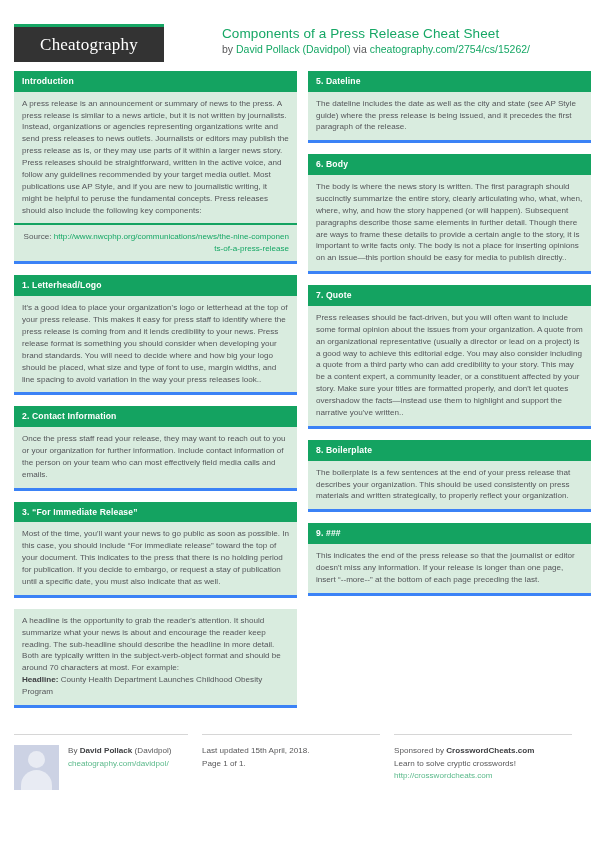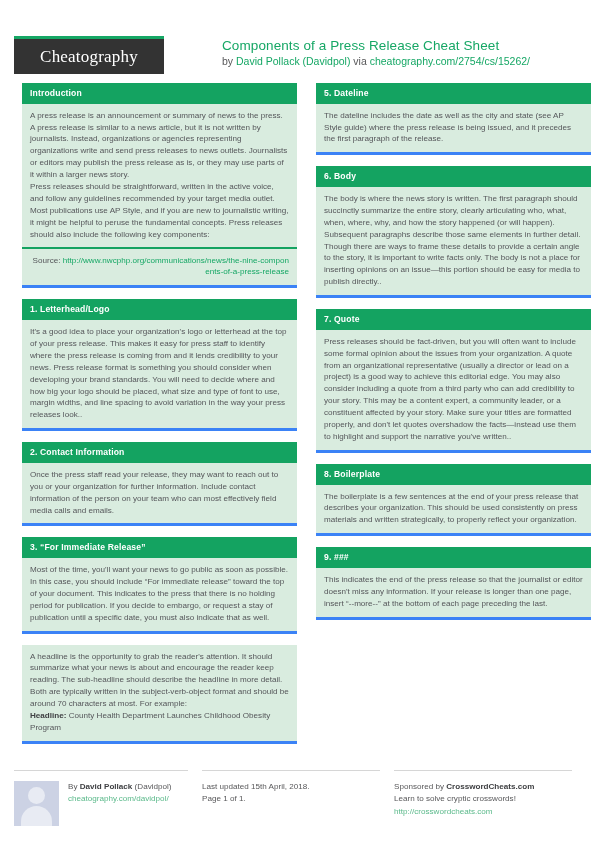--- a/index.html
+++ b/index.html
@@ -3,21 +3,21 @@
 <meta charset="utf-8">
 <style>
   * { margin:0; padding:0; box-sizing:border-box; }
   html, body {
     width:600px; height:849px;
     background:#ffffff;
     font-family:"Liberation Sans", sans-serif;
     color:#58585a;
     -webkit-font-smoothing:antialiased;
   }
-  .page { width:600px; height:653px; position:relative; padding:12px 14px; }
+  .page { width:600px; height:653px; position:relative; padding:0 14px; }
 
   
   .header { display:flex; align-items:flex-start; padding-top:24px; height:64px; }
   .logo-box {
     width:150px; height:38px; background:#333333;
     border-top:3px solid #16a765;
     display:flex; align-items:center; justify-content:center;
     flex:0 0 150px;
   }
   .logo-text {
@@ -29,21 +29,21 @@
     color:#16a765; font-size:13.5px; font-weight:400; line-height:17px;
     letter-spacing:.1px;
   }
   .title-sub { font-size:10.5px; line-height:15px; color:#58585a; }
   .title-sub .lnk { color:#16a765;text-align:right; }
 
   
   .columns { display:flex; gap:11px; margin-top:7px; }
   .col { width:283px; flex:0 0 283px; }
 
-  .card { margin-bottom:11px; background:#22c55e;margin-left:8px; }
+  .card { margin-bottom:11px; background:#22c55e; }
   .card-head {
     background:#14a361; color:#ffffff;
     font-size:8.6px; font-weight:bold; line-height:1;
     padding:6px 7px 6px 8px;
     letter-spacing:.15px;
   }
   .card-body {
     background:#d9ecdf;
     border-bottom:3px solid #3b82f6;
     padding:6px 8px 7px 8px;

